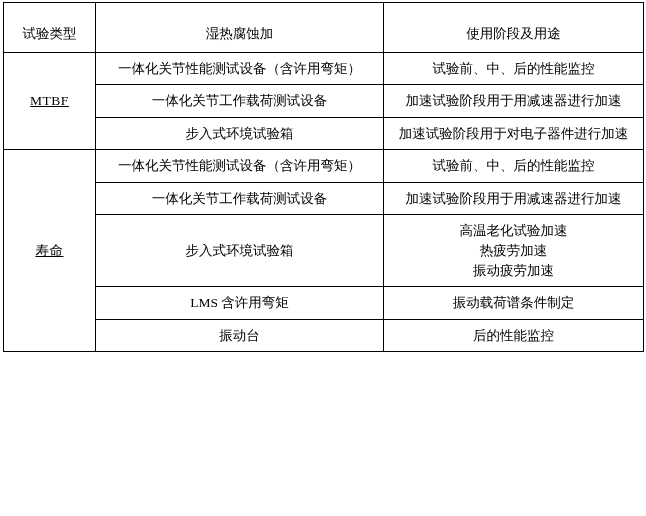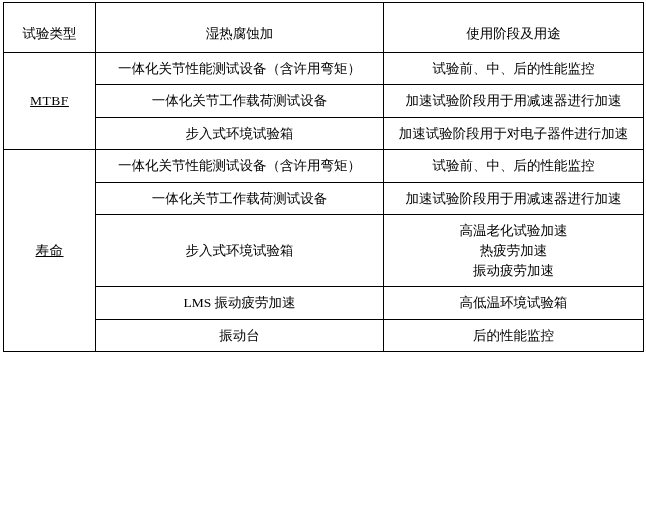--- a/index.html
+++ b/index.html
@@ -92,22 +92,22 @@
         <td>一体化关节工作载荷测试设备</td>
         <td>加速试验阶段用于用减速器进行加速</td>
       </tr>
       <tr>
         <td>步入式环境试验箱</td>
         <td class="cell-multiline">高温老化试验加速
 热疲劳加速
 振动疲劳加速</td>
       </tr>
       <tr>
-        <td>LMS 振动疲劳加速</td>
-        <td>高低温环境试验箱</td>
+        <td>LMS 含许用弯矩</td>
+        <td>振动载荷谱条件制定</td>
       </tr>
       <tr>
         <td>振动台</td>
         <td>后的性能监控</td>
       </tr>
     </tbody>
   </table>
 </div>
 
 </body></html>

